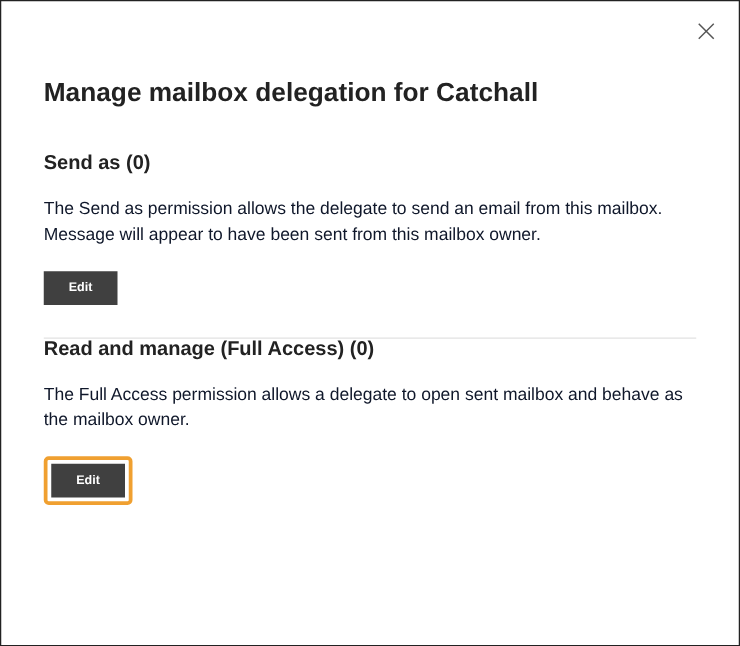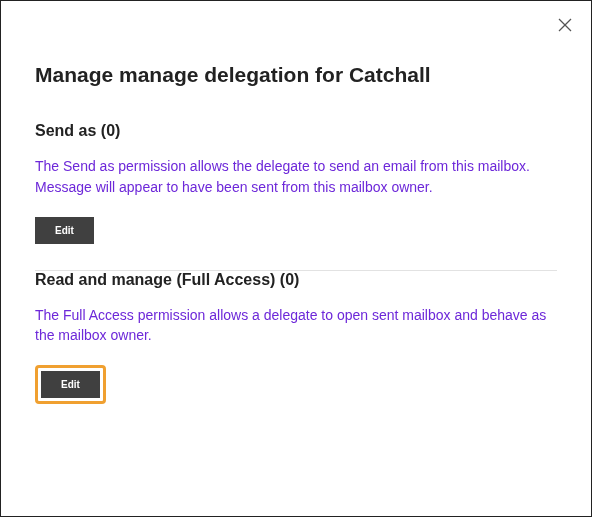--- a/index.html
+++ b/index.html
@@ -45,21 +45,21 @@
     border-top: 1px solid #e2e2e2;
   }
   .section-heading {
     font-size: 16px;
     font-weight: 700;
     color: #222;
     margin: 0 0 16px 0;
   }
   .section-desc {
     font-size: 14px;
-    color: #6d28d9;
+    color: #0f172a;
     line-height: 1.45;
     margin: 0 0 20px 0;
   }
   .edit-btn {
     background: #404040;
     color: #fff;
     font-size: 10px;
     font-weight: 600;
     border: none;
     padding: 8px 20px;
@@ -80,21 +80,21 @@
 
   <div class="close-btn">
     <svg width="14" height="14" viewBox="0 0 14 14" fill="none">
       <line x1="1" y1="1" x2="13" y2="13"></line>
       <line x1="13" y1="1" x2="1" y2="13"></line>
     </svg>
   </div>
 
   <div class="content">
 
-    <h1 class="title">Manage manage delegation for Catchall</h1>
+    <h1 class="title">Manage mailbox delegation for Catchall</h1>
 
     <div class="section">
       <h2 class="section-heading">Send as (0)</h2>
       <p class="section-desc">The Send as permission allows the delegate to send an email from this mailbox. Message will appear to have been sent from this mailbox owner.</p>
       <button class="edit-btn">Edit</button>
     </div>
 
     <div class="section">
       <h2 class="section-heading">Read and manage (Full Access) (0)</h2>
       <p class="section-desc">The Full Access permission allows a delegate to open sent mailbox and behave as the mailbox owner.</p>

